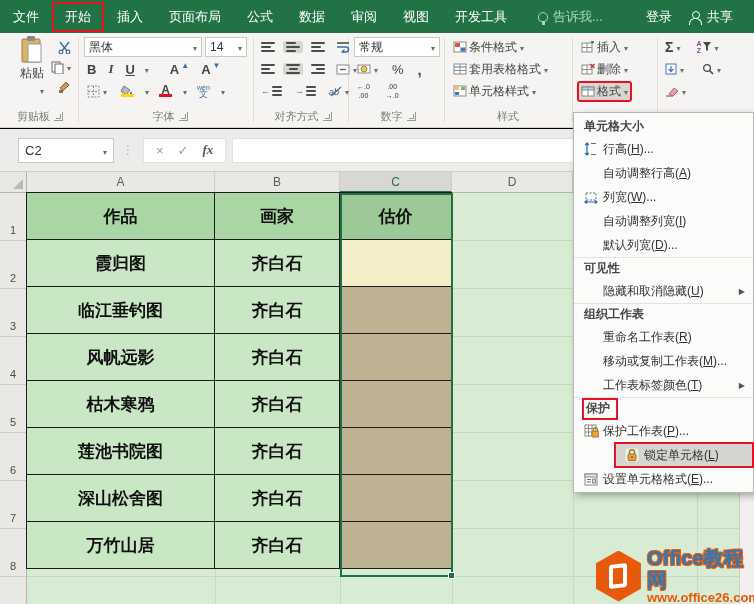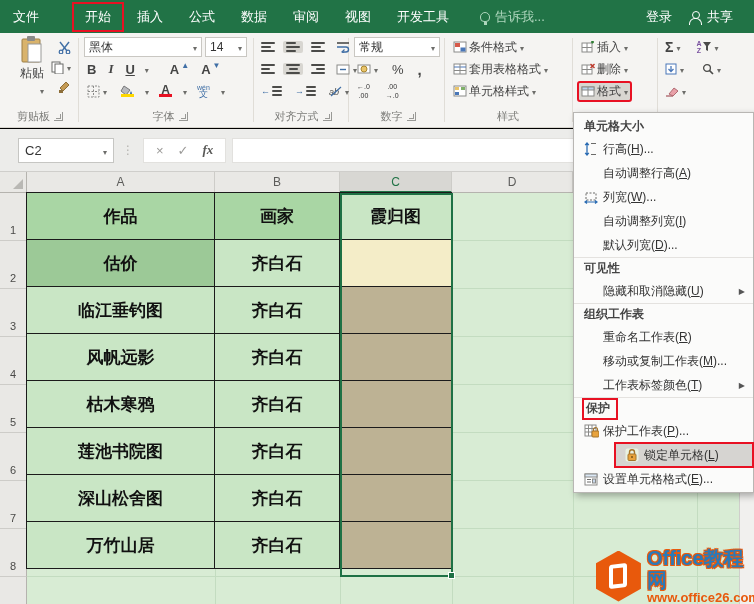--- a/index.html
+++ b/index.html
@@ -4,21 +4,21 @@
 <style>
   * { margin:0; padding:0; box-sizing:border-box; }
   html,body { width:754px; height:604px; overflow:hidden; }
   body { font-family:"Liberation Sans","DejaVu Sans",sans-serif; }
   #app { position:relative; width:754px; height:604px; background:#000000; overflow:hidden; }
 
   
   .tabbar { position:absolute; top:0; left:0; width:754px; height:33px; background:#217346;
             display:flex; align-items:center; color:#fff; font-size:13px; }
   .tab { padding:6px 13px; cursor:default; white-space:nowrap; }
-  .tab.annotated { outline:2px solid #e81123; outline-offset:-2px;margin-left:20px; }
+  .tab.annotated { outline:2px solid #e81123; outline-offset:-2px; }
   .tellme { margin-left:18px; color:#aed6bd; display:flex; align-items:center; gap:5px; }
   .bulb { width:10px; height:10px; border:1.5px solid #aed6bd; border-radius:50% 50% 40% 40%; position:relative; }
   .bulb::after{ content:""; position:absolute; left:2.5px; top:9px; width:3px; height:3px; background:#aed6bd; }
   .tab-right { margin-left:auto; display:flex; align-items:center; gap:4px; padding-right:8px; }
   .person { width:12px; height:12px; position:relative; }
   .person::before{ content:""; position:absolute; left:3px; top:0; width:6px; height:6px; border:1.5px solid #fff; border-radius:50%; }
   .person::after { content:""; position:absolute; left:0; top:7px; width:11px; height:6px; border:1.5px solid #fff; border-bottom:none; border-radius:6px 6px 0 0; }
 
   
   .ribbon { position:absolute; top:33px; left:0; width:754px; height:95px; background:#f5f4f2;
@@ -106,20 +106,21 @@
 </style>
 </head>
 <body>
 
 <div id="app">
 
   <div class="tabbar">
     <div class="tab">文件</div>
     <div class="tab annotated">开始</div>
     <div class="tab">插入</div>
+    <div class="tab">页面布局</div>
     <div class="tab">公式</div>
     <div class="tab">数据</div>
     <div class="tab">审阅</div>
     <div class="tab">视图</div>
     <div class="tab">开发工具</div>
     <div class="tellme">
       <span class="bulb"></span>
       <span>告诉我...</span>
     </div>
     <div class="tab-right">
@@ -530,23 +531,23 @@
       <div class="rn">6</div>
       <div class="rn">7</div>
       <div class="rn">8</div>
       <div class="rn">9</div>
     </div>
 
     <div class="tbl">
 
       <div class="cell c-hdr">作品</div>
       <div class="cell c-hdr">画家</div>
+      <div class="cell c-hdr-sel">估价</div>
+
       <div class="cell c-data">霞归图</div>
-
-      <div class="cell c-hdr-sel">估价</div>
       <div class="cell c-data">齐白石</div>
       <div class="cell c-active"></div>
 
       <div class="cell c-data">临江垂钓图</div>
       <div class="cell c-data">齐白石</div>
       <div class="cell c-shade"></div>
 
       <div class="cell c-data">风帆远影</div>
       <div class="cell c-data">齐白石</div>
       <div class="cell c-shade"></div>

